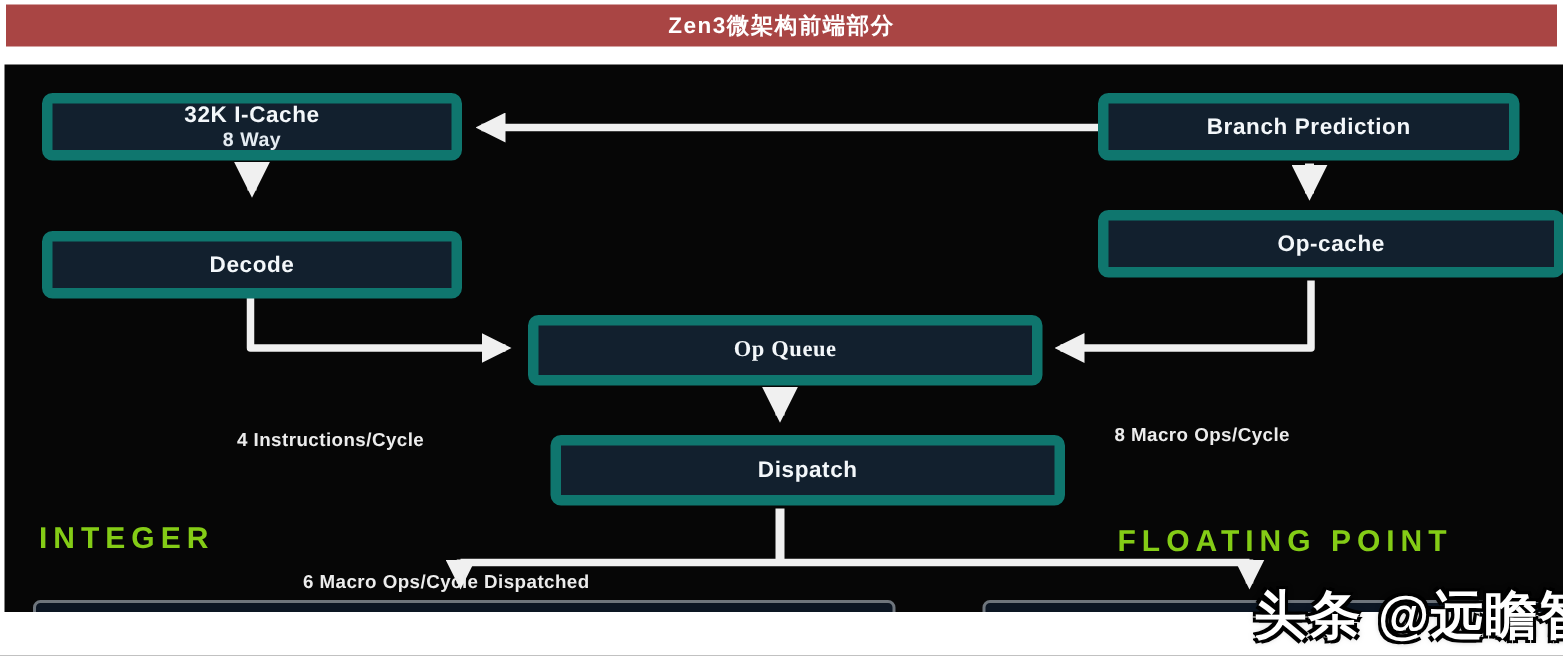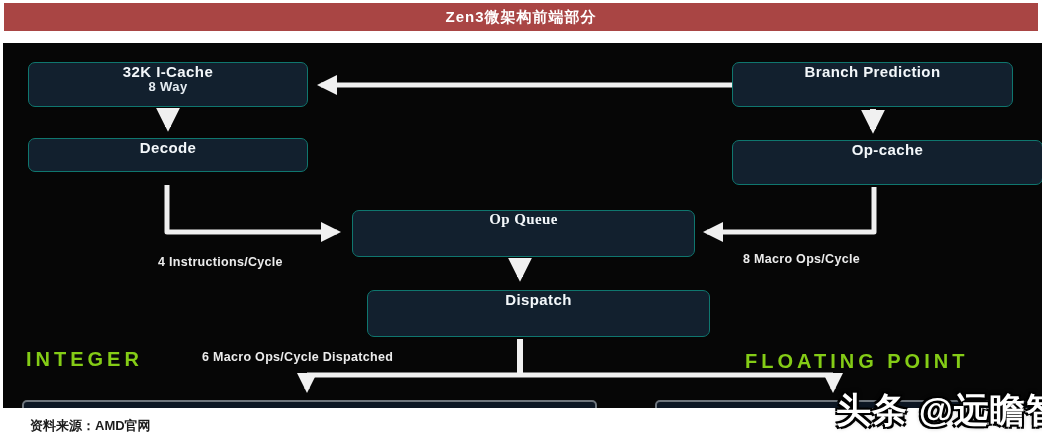--- a/index.html
+++ b/index.html
@@ -37,34 +37,34 @@
   }
   .arrows {
     position:absolute; top:0; left:0;
     width:1039px; height:365px;
   }
   
   .box {
     position:absolute;
     box-sizing:border-box;
     background:#12202e;
-    border:1px solid #0f766e;
+    border:7px solid #0f766e;
     border-radius:7px;
     display:flex; flex-direction:column;
-    align-items:center; justify-content:flex-start;
+    align-items:center; justify-content:center;
     color:#f3f7fa;
     font-weight:bold;
     font-size:15px;
     letter-spacing:0.4px;
     line-height:1.15;
   }
   .box .sub { font-size:13px; font-weight:bold; color:#e4ebf1; }
   #box-icache   { left:25px;  top:19px;  width:280px; height:45px; }
   #box-bp       { left:729px; top:19px;  width:281px; height:45px; }
-  #box-decode   { left:25px;  top:95px;  width:280px; height:34px; }
+  #box-decode   { left:25px;  top:111px;  width:280px; height:45px; }
   #box-opcache  { left:729px; top:97px;  width:311px; height:45px; }
   #box-opqueue  { left:349px; top:167px; width:343px; height:47px;font-family:Liberation Serif, serif; }
   #box-dispatch { left:364px; top:247px; width:343px; height:47px; }
   
   .box-cut {
     position:absolute;
     box-sizing:border-box;
     background:#0c1623;
     border:2px solid #6e757c;
     border-radius:5px;
@@ -72,20 +72,21 @@
   #box-bottom-left  { left:19px;  top:357px; width:575px; height:40px; }
   #box-bottom-right { left:652px; top:357px; width:386px; height:40px; }
   
   .edge-label {
     position:absolute;
     color:#ececec;
     font-size:12.5px;
     font-weight:bold;
     letter-spacing:0.3px;
     white-space:nowrap;
+    margin-top:31px;
   }
   #lbl-4instr { left:155px; top:212px; }
   #lbl-8macro { left:740px; top:209px; }
   #lbl-6macro { left:199px; top:307px; }
   
   .section-label {
     position:absolute;
     color:#84cc16;
     font-size:20px;
     font-weight:bold;
@@ -185,19 +186,16 @@
 
     <div class="edge-label" id="lbl-4instr">4 Instructions/Cycle</div>
     <div class="edge-label" id="lbl-8macro">8 Macro Ops/Cycle</div>
     <div class="edge-label" id="lbl-6macro">6 Macro Ops/Cycle Dispatched</div>
 
     <div class="section-label" id="lbl-integer">INTEGER</div>
     <div class="section-label" id="lbl-fp">FLOATING POINT</div>
 
   </div>
 
-  <div class="footer">
-    <span>资料来源：AMD官网</span>
-  </div>
 
   <div class="watermark">头条 @远瞻智库</div>
 
 </div>
 
 </body></html>

